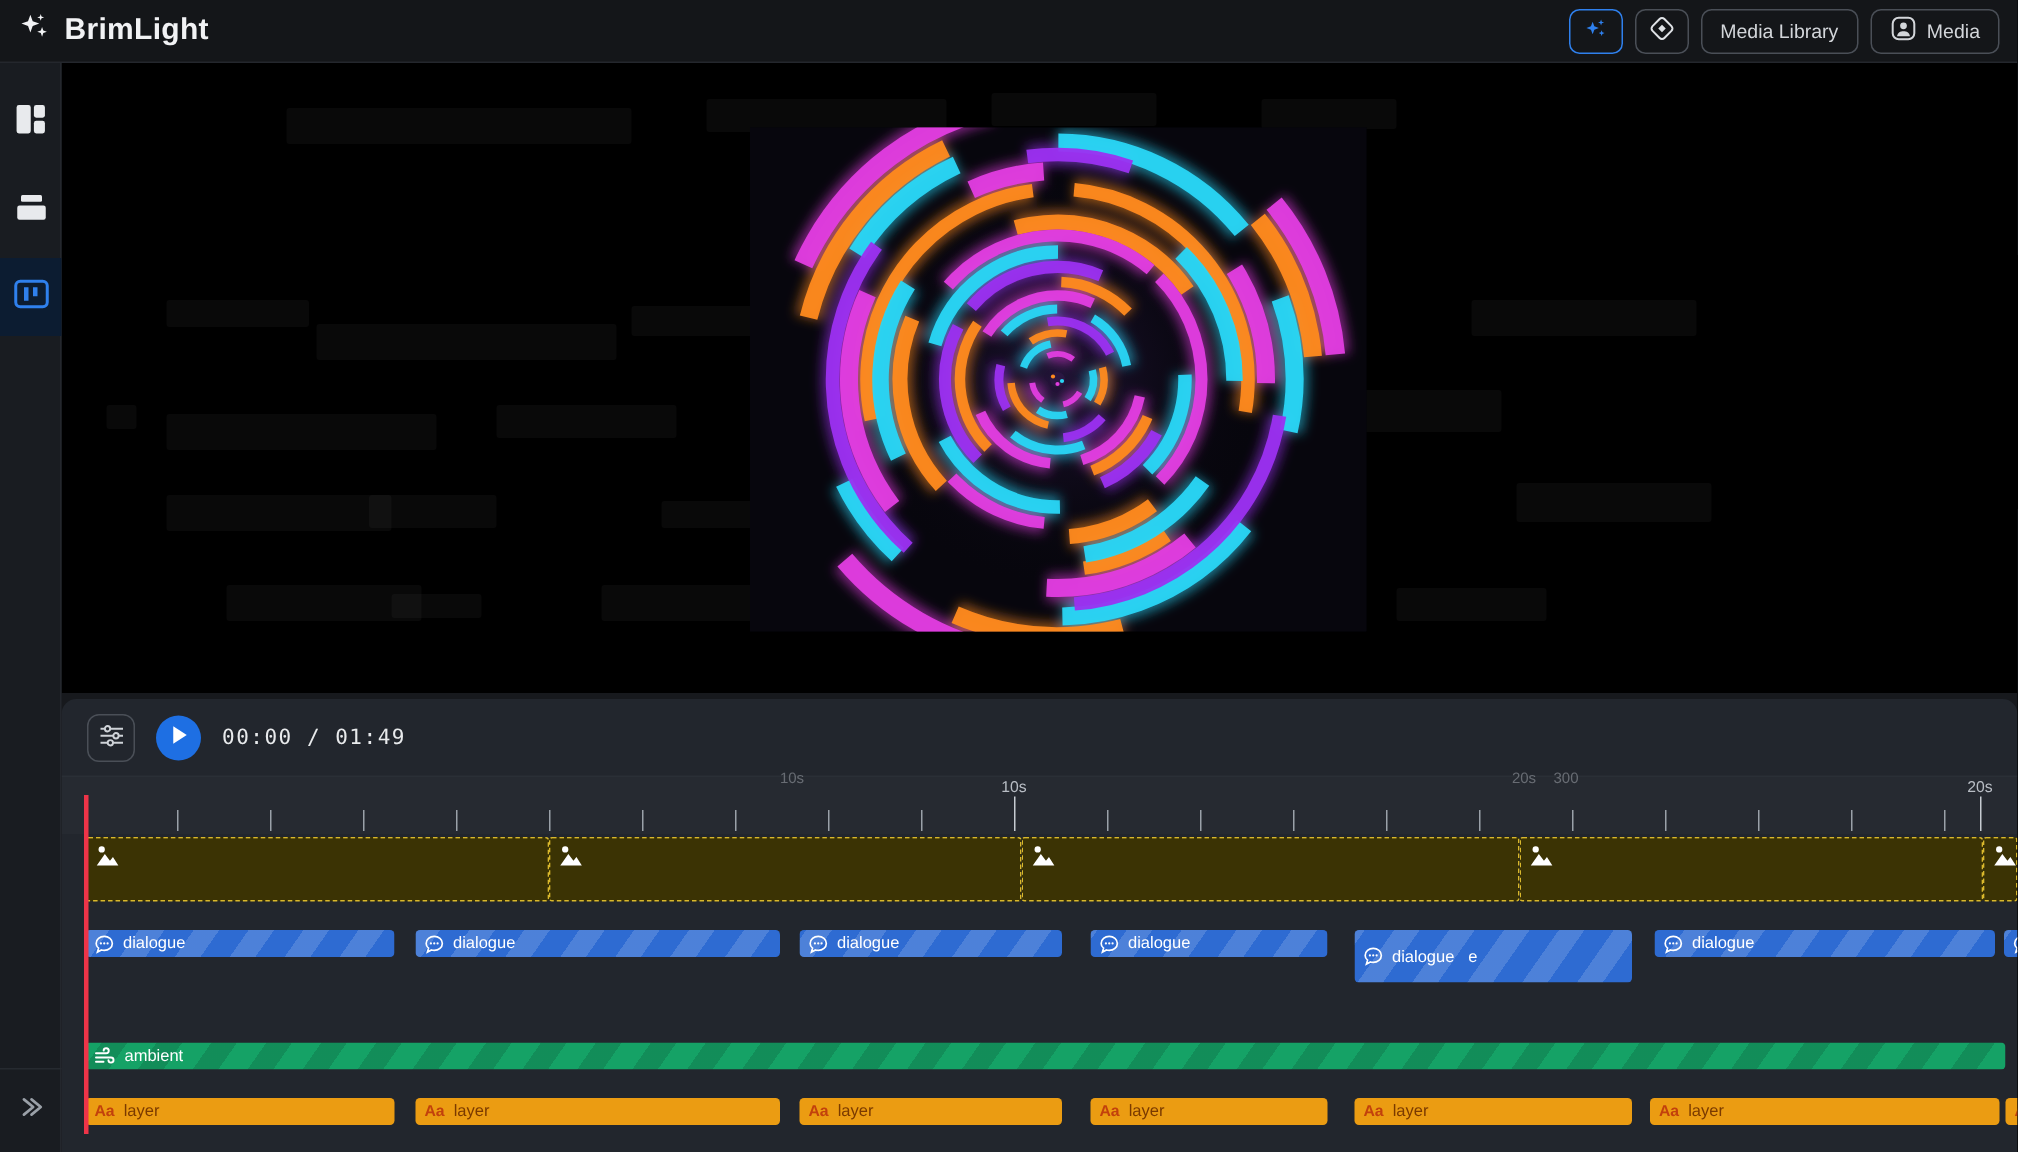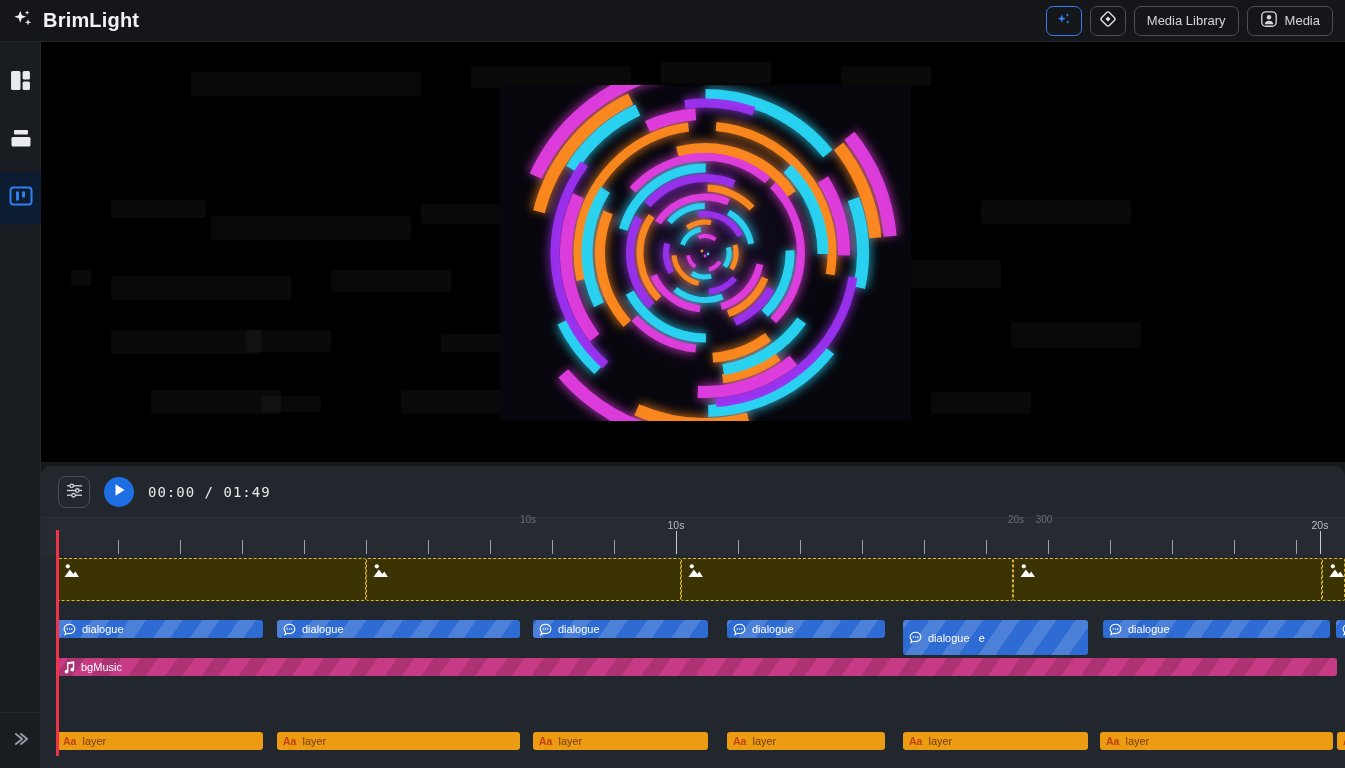--- a/index.html
+++ b/index.html
@@ -404,27 +404,29 @@
       <div class="clip" style="left: 1336px; top: 620px; width: 9px; height: 18px; background: repeating-linear-gradient(-55deg, rgba(0, 0, 0, 0) 0px, rgba(0, 0, 0, 0) 16px, rgba(255, 255, 255, 0.15) 16px, rgba(255, 255, 255, 0.15) 30px) rgb(46, 107, 210);">
         <span class="ico">
           <svg width="13" height="13" viewBox="0 0 14 14" fill="none" stroke="#fff" stroke-width="1.2">
             <path d="M7 1.4 C10.2 1.4 12.8 3.6 12.8 6.4 C12.8 9.2 10.2 11.4 7 11.4 C6.3 11.4 5.6 11.3 5 11.1 L2.1 12.6 L2.9 9.8 C1.8 8.9 1.2 7.7 1.2 6.4 C1.2 3.6 3.8 1.4 7 1.4 Z"></path>
             <circle cx="4.6" cy="6.4" r="0.8" fill="#fff" stroke="none"></circle>
             <circle cx="7" cy="6.4" r="0.8" fill="#fff" stroke="none"></circle>
             <circle cx="9.4" cy="6.4" r="0.8" fill="#fff" stroke="none"></circle>
           </svg>
         </span>
       </div>
-      <div class="clip" style="left: 57px; top: 658px; width: 1280px; height: 18px; background: repeating-linear-gradient(-55deg, rgba(0, 0, 0, 0) 0px, rgba(0, 0, 0, 0) 16px, rgba(0, 0, 0, 0.13) 16px, rgba(0, 0, 0, 0.13) 30px) rgb(199, 58, 132);">
-        <span class="ico">
-          <svg width="12" height="13" viewBox="0 0 12 13" fill="#fff">
-            <path d="M4 1.2 L11.2 0.2 L11.2 8.6 A1.9 1.9 0 1 1 9.8 6.8 L9.8 2.6 L5.4 3.2 L5.4 10.6 A1.9 1.9 0 1 1 4 8.8 Z"></path>
-          </svg>
-        </span>
-        <span class="lbl">bgMusic</span>
+      <div class="clip" style="left: 57px; top: 695px; width: 1280px; height: 18px; background: repeating-linear-gradient(-55deg, rgba(0, 0, 0, 0) 0px, rgba(0, 0, 0, 0) 16px, rgba(0, 0, 0, 0.13) 16px, rgba(0, 0, 0, 0.13) 30px) rgb(21, 162, 102);">
+        <span class="ico">
+          <svg width="14" height="12" viewBox="0 0 14 12" fill="none" stroke="#fff" stroke-width="1.3" stroke-linecap="round">
+            <path d="M1 4.2 H7.8 A1.7 1.7 0 1 0 6.1 2.4"></path>
+            <path d="M1 7 H11 A1.7 1.7 0 1 1 9.3 8.8"></path>
+            <path d="M1 9.8 H6"></path>
+          </svg>
+        </span>
+        <span class="lbl">ambient</span>
       </div>
       <div class="clip" style="left: 57px; top: 732px; width: 206px; height: 18px; background: rgb(235, 156, 18);">
         <span class="ico" style="font-size: 10.5px; font-weight: 700; color: rgb(194, 65, 12);">Aa</span>
         <span class="lbl" style="color: rgb(122, 58, 0);">layer</span>
       </div>
       <div class="clip" style="left: 277px; top: 732px; width: 243px; height: 18px; background: rgb(235, 156, 18);">
         <span class="ico" style="font-size: 10.5px; font-weight: 700; color: rgb(194, 65, 12);">Aa</span>
         <span class="lbl" style="color: rgb(122, 58, 0);">layer</span>
       </div>
       <div class="clip" style="left: 533px; top: 732px; width: 175px; height: 18px; background: rgb(235, 156, 18);">

